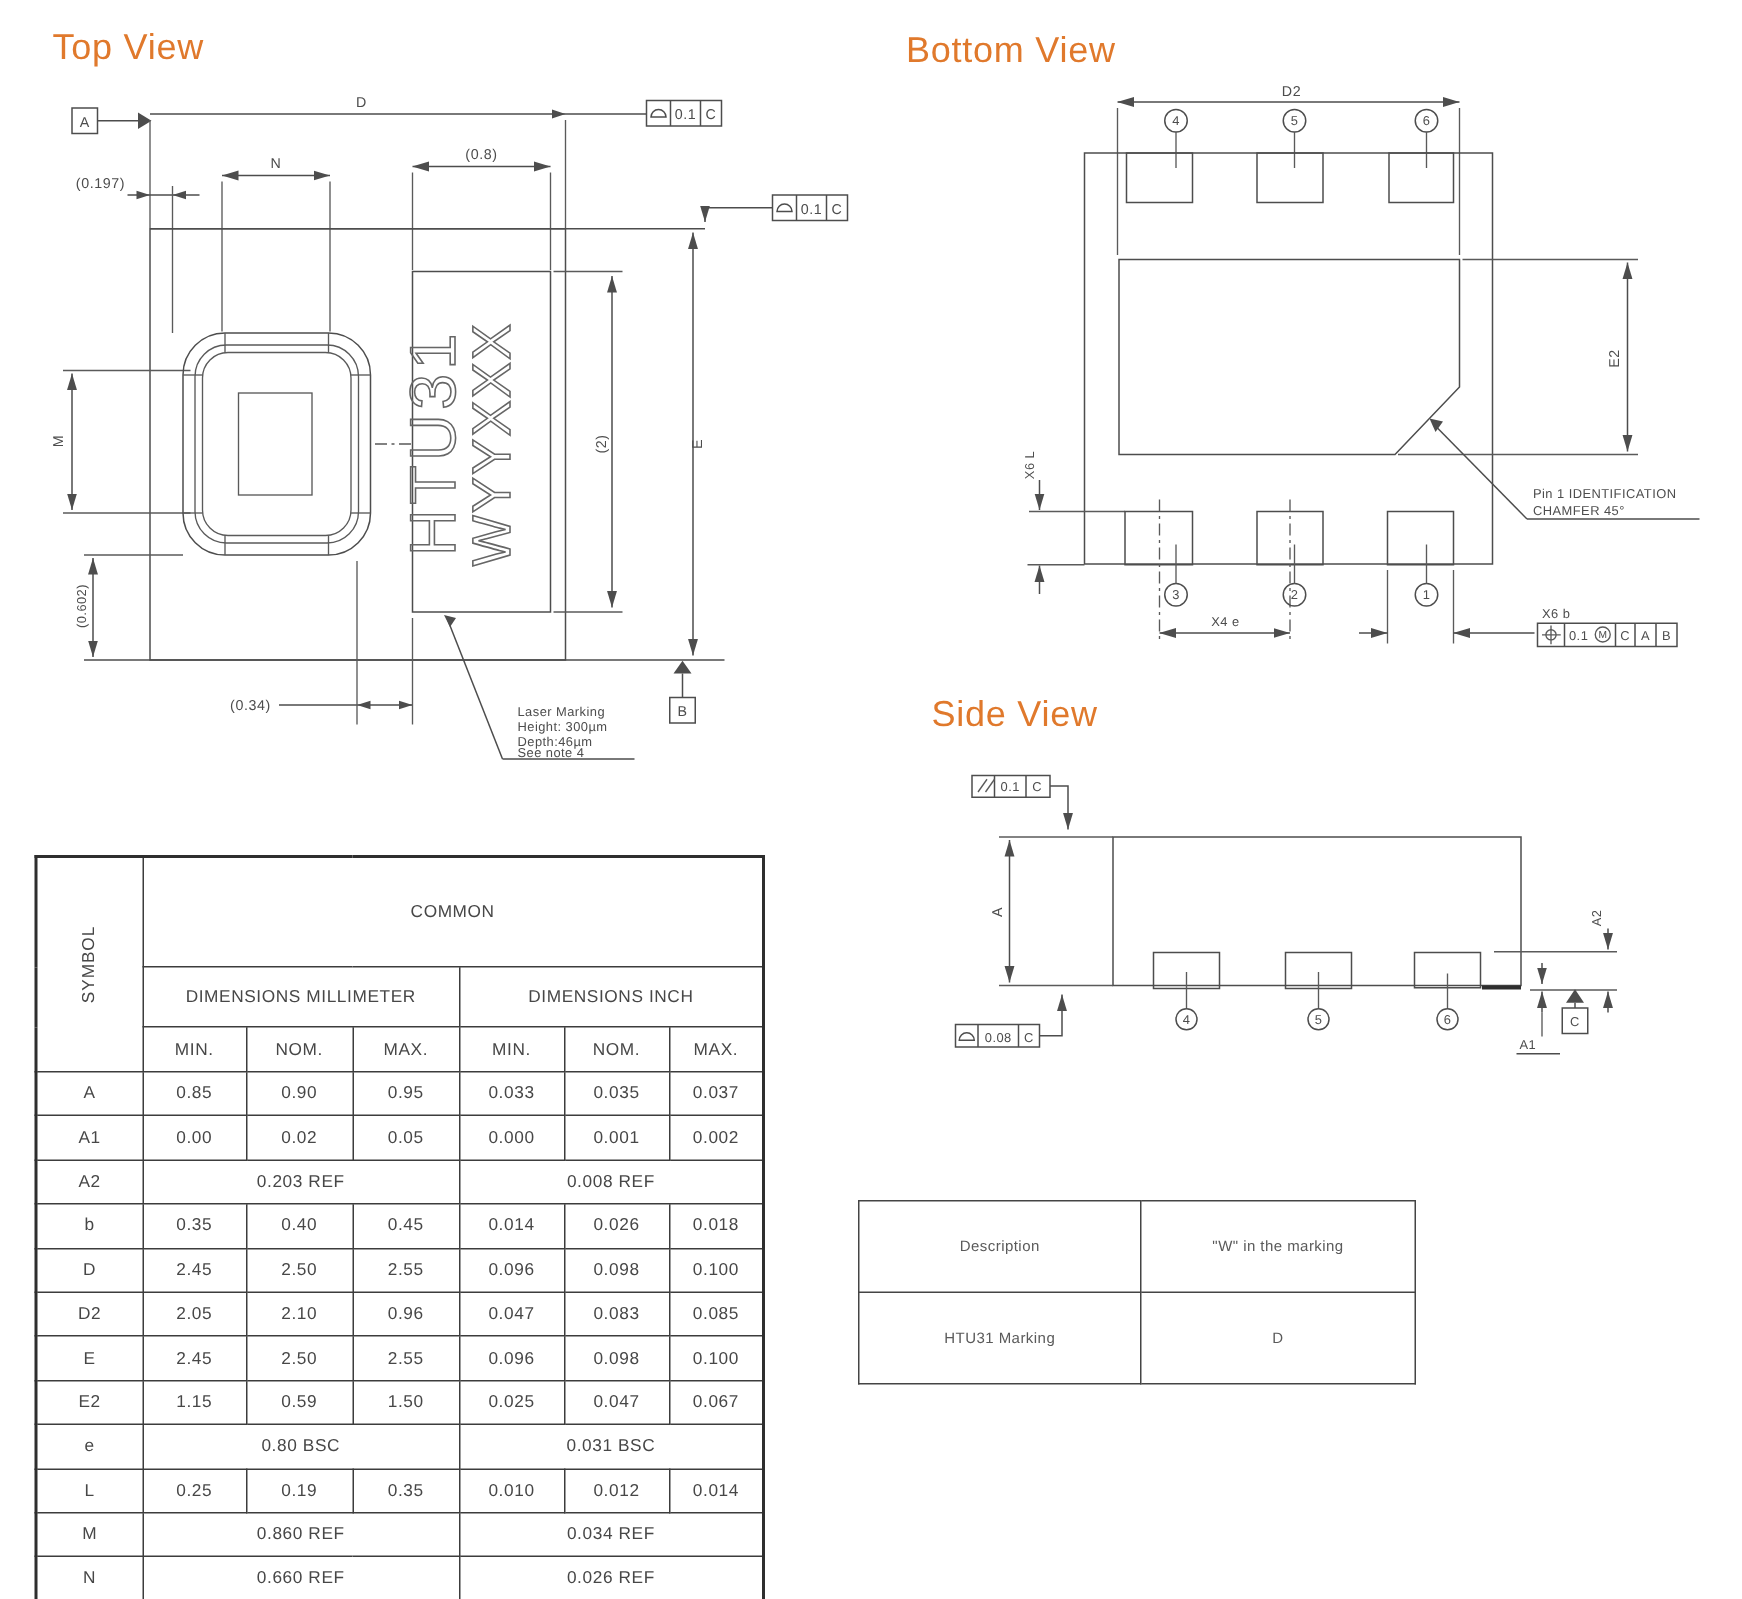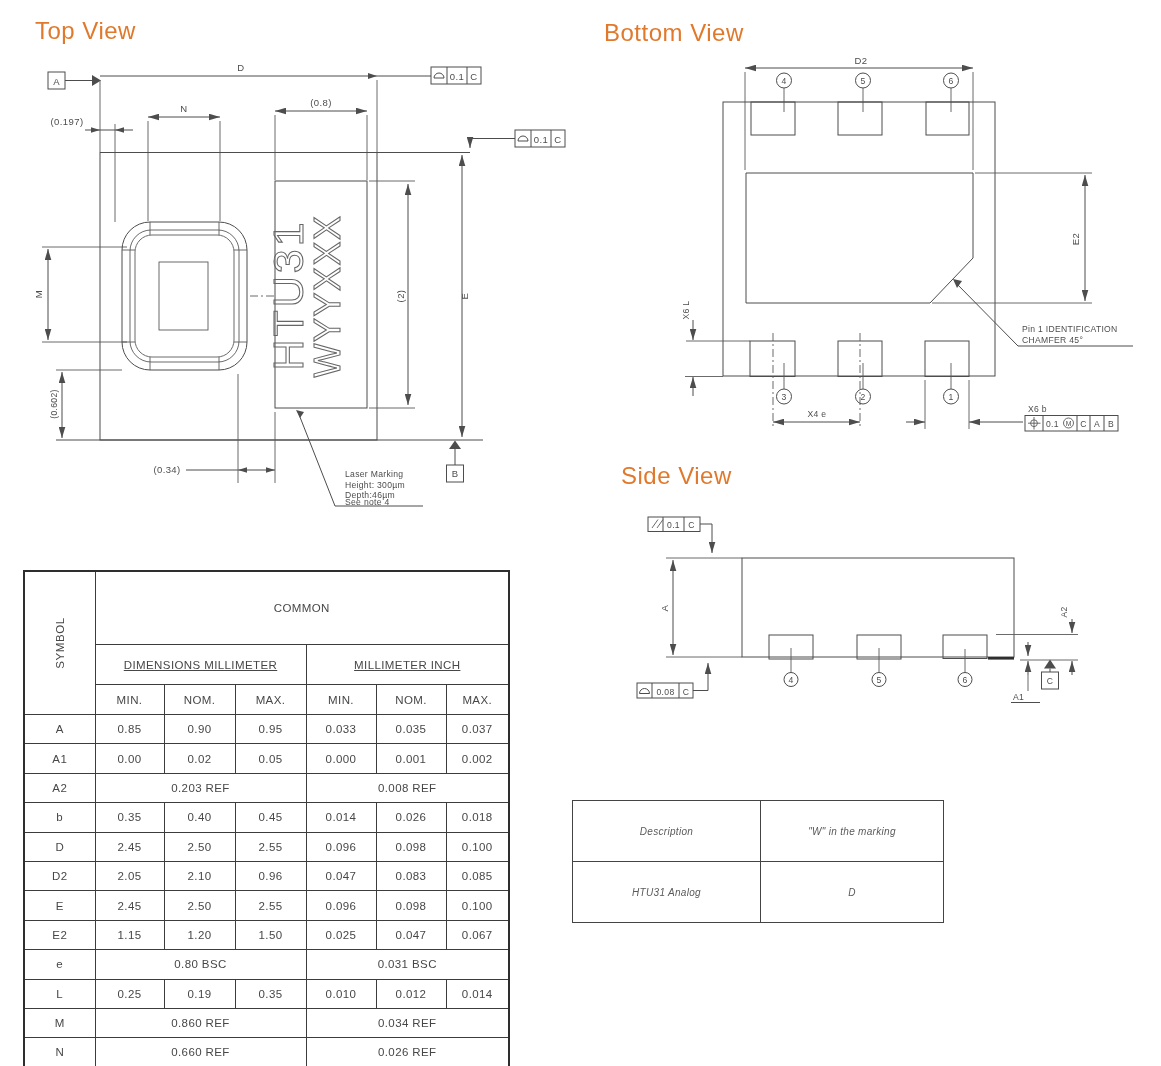--- a/index.html
+++ b/index.html
@@ -19,27 +19,27 @@
   .marktext{fill:none;stroke:#666666;stroke-width:1.05;}
   
   #dim-table-wrap{position:absolute;left:23px;top:570px;}
   #dim-table{border-collapse:collapse;table-layout:fixed;width:485px;height:484px;
              font-size:11.5px;color:#474747;letter-spacing:.4px;}
   #dim-table td,#dim-table th{border:1px solid #3c3c3c;text-align:center;
              font-weight:normal;padding:0;}
   #dim-table{border:2px solid #2e2e2e;}
   #dim-table .symcol{width:71px;}
   #dim-table thead tr.r1 th{height:72px;}
-  #dim-table thead tr.r2 th{height:39px;text-decoration:underline;}
+  #dim-table thead tr.r2 th{height:39px;}
   #dim-table thead tr.r3 th{height:29px;}
   #dim-table tbody td{height:28.4px;}
   .vertical{display:inline-block;transform:rotate(-90deg);white-space:nowrap;
             letter-spacing:.6px;}
   
-  #mark-table-wrap{position:absolute;left:572px;top:800px;font-style:italic;}
+  #mark-table-wrap{position:absolute;left:572px;top:800px;}
   #mark-table{border-collapse:collapse;table-layout:fixed;width:371px;height:123px;
               font-size:10px;color:#5a5a5a;letter-spacing:.3px;border:1px solid #444;}
   #mark-table td{border:1px solid #444;text-align:center;padding:0;}
 </style>
 </head>
 <body>
 
 <svg id="drawing" width="1161" height="1066" viewBox="0 0 1161 1066">
   <defs>
     <marker id="ae" viewBox="0 0 10 6" refX="10" refY="3" markerWidth="11" markerHeight="7" orient="auto-start-reverse">
@@ -318,21 +318,21 @@
         <col style="width:70px">
         <col style="width:63px">
     </colgroup>
     <thead>
       <tr class="r1">
         <th class="symcol" rowspan="3"><span class="vertical">SYMBOL</span></th>
         <th colspan="6">COMMON</th>
       </tr>
       <tr class="r2">
         <th colspan="3">DIMENSIONS MILLIMETER</th>
-        <th colspan="3">MILLIMETER INCH</th>
+        <th colspan="3">DIMENSIONS INCH</th>
       </tr>
       <tr class="r3">
         <th>MIN.</th>
         <th>NOM.</th>
         <th>MAX.</th>
         <th>MIN.</th>
         <th>NOM.</th>
         <th>MAX.</th>
       </tr>
     </thead>
@@ -392,21 +392,21 @@
           <td>2.45</td>
           <td>2.50</td>
           <td>2.55</td>
           <td>0.096</td>
           <td>0.098</td>
           <td>0.100</td>
         </tr>
         <tr>
           <td>E2</td>
           <td>1.15</td>
-          <td>1.20</td>
+          <td>0.59</td>
           <td>1.50</td>
           <td>0.025</td>
           <td>0.047</td>
           <td>0.067</td>
         </tr>
         <tr>
           <td>e</td>
           <td colspan="3">0.80 BSC</td>
           <td colspan="3">0.031 BSC</td>
         </tr>
@@ -438,18 +438,18 @@
     <colgroup>
         <col style="width:188px">
         <col style="width:183px">
       </colgroup>
     <tbody id="mark-body">
       <tr>
         <td>Description</td>
         <td>"W" in the marking</td>
       </tr>
     <tr>
-          <td>HTU31 Analog</td>
+          <td>HTU31 Marking</td>
           <td>D</td>
         </tr>
       </tbody>
   </table>
 </div>
 
 </body></html>

